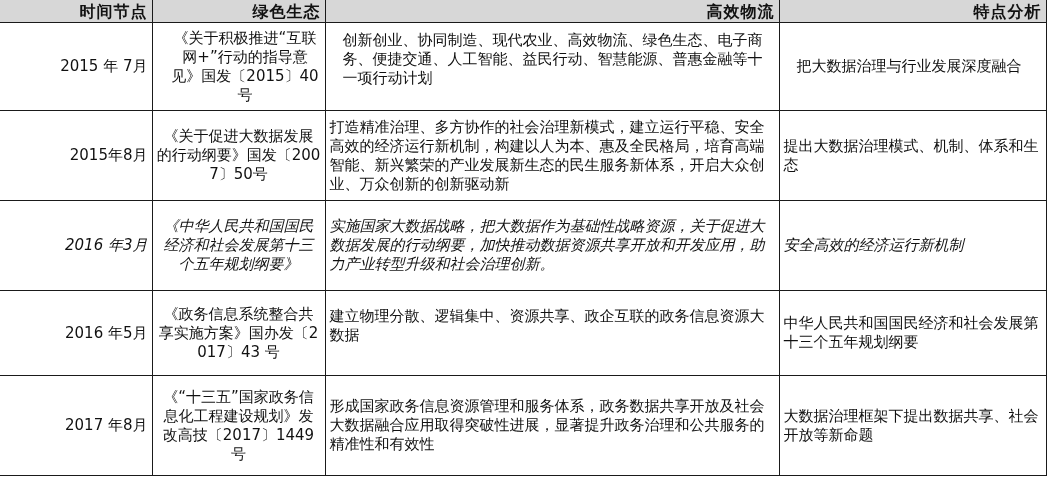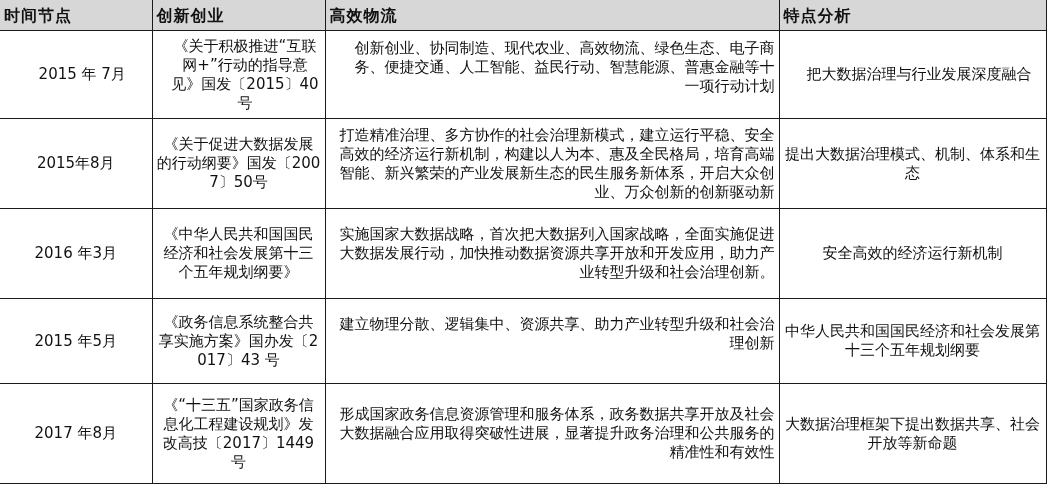--- a/index.html
+++ b/index.html
@@ -25,70 +25,70 @@
     table.policy-table th,
     table.policy-table td {
       border: 1px solid #1a1a1a;
       padding: 0 4px;
       vertical-align: middle;
       word-break: break-all;
       overflow-wrap: anywhere;
     }
     table.policy-table thead th {
       background: #d7d7d7;
-      height: 30px;
+      height: 22px;
       font-weight: bold;
       font-size: 16px;
-      text-align: left;
+      text-align: right;
       letter-spacing: 1px;
       border-top: none;
     }
     table.policy-table thead th:first-child,
     table.policy-table tbody td:first-child {
       border-left: none;
     }
     td.col-time {
-      text-align: center;
+      text-align: right;
     }
     td.col-doc {
       text-align: center;
       padding: 0 6px;
     }
     td.col-content {
-      text-align: right;
+      text-align: left;
       padding: 0 4px 0 6px;
     }
     td.col-analysis {
-      text-align: center;
+      text-align: left;
       padding: 0 6px;
     }
     tr.row-1 td { height: 87px; padding-left: 17px; }
     tr.row-2 td { height: 89px; }
-    tr.row-3 td { height: 89px; }
+    tr.row-3 td { height: 89px; font-style: italic; }
     tr.row-4 td { height: 84px; }
     tr.row-5 td { height: 99px; }
     .content-text {
       display: block;
       margin-top: -14px;
     }
   </style>
 </head>
 <body>
 
 <table class="policy-table">
   <colgroup>
     <col style="width:152px">
     <col style="width:173px">
     <col style="width:454px">
     <col style="width:267px">
   </colgroup>
   <thead>
     <tr>
       <th>时间节点</th>
-      <th>创新创业</th>
+      <th>绿色生态</th>
       <th>高效物流</th>
       <th>特点分析</th>
     </tr>
   </thead>
   <tbody>
     <tr class="row-1">
       <td class="col-time">2015 年 7月</td>
       <td class="col-doc">《关于积极推进“互联网+”行动的指导意见》国发〔2015〕40 号</td>
       <td class="col-content">
           <span class="content-text">创新创业、协同制造、现代农业、高效物流、绿色生态、电子商务、便捷交通、人工智能、益民行动、智慧能源、普惠金融等十一项行动计划</span>
@@ -97,28 +97,28 @@
     </tr>
     <tr class="row-2">
       <td class="col-time">2015年8月</td>
       <td class="col-doc">《关于促进大数据发展的行动纲要》国发〔2007〕50号</td>
       <td class="col-content">打造精准治理、多方协作的社会治理新模式，建立运行平稳、安全高效的经济运行新机制，构建以人为本、惠及全民格局，培育高端智能、新兴繁荣的产业发展新生态的民生服务新体系，开启大众创业、万众创新的创新驱动新</td>
       <td class="col-analysis">提出大数据治理模式、机制、体系和生态</td>
     </tr>
     <tr class="row-3">
       <td class="col-time">2016 年3月</td>
       <td class="col-doc">《中华人民共和国国民经济和社会发展第十三个五年规划纲要》</td>
-      <td class="col-content">实施国家大数据战略，首次把大数据列入国家战略，全面实施促进大数据发展行动，加快推动数据资源共享开放和开发应用，助力产业转型升级和社会治理创新。</td>
+      <td class="col-content">实施国家大数据战略，把大数据作为基础性战略资源，关于促进大数据发展的行动纲要，加快推动数据资源共享开放和开发应用，助力产业转型升级和社会治理创新。</td>
       <td class="col-analysis">安全高效的经济运行新机制</td>
     </tr>
     <tr class="row-4">
-      <td class="col-time">2015 年5月</td>
+      <td class="col-time">2016 年5月</td>
       <td class="col-doc">《政务信息系统整合共享实施方案》国办发〔2017〕43 号</td>
       <td class="col-content">
-          <span class="content-text">建立物理分散、逻辑集中、资源共享、助力产业转型升级和社会治理创新</span>
+          <span class="content-text">建立物理分散、逻辑集中、资源共享、政企互联的政务信息资源大数据</span>
         </td>
       <td class="col-analysis">中华人民共和国国民经济和社会发展第十三个五年规划纲要</td>
     </tr>
     <tr class="row-5">
       <td class="col-time">2017 年8月</td>
       <td class="col-doc">《“十三五”国家政务信息化工程建设规划》发改高技〔2017〕1449 号</td>
       <td class="col-content">形成国家政务信息资源管理和服务体系，政务数据共享开放及社会大数据融合应用取得突破性进展，显著提升政务治理和公共服务的精准性和有效性</td>
       <td class="col-analysis">大数据治理框架下提出数据共享、社会开放等新命题</td>
     </tr>
   </tbody>

